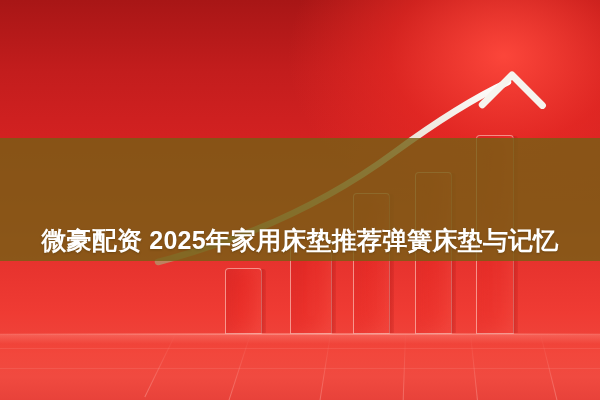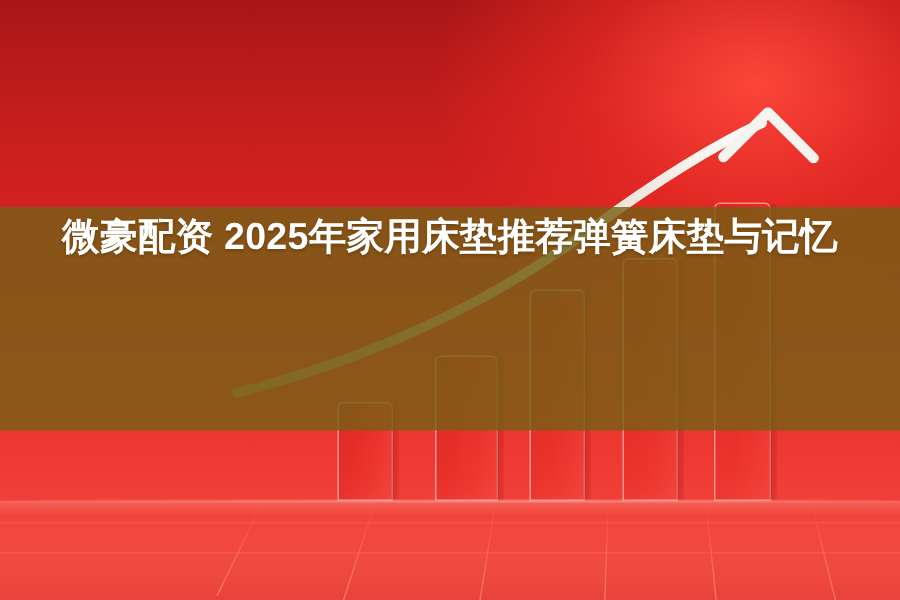--- a/index.html
+++ b/index.html
@@ -109,24 +109,24 @@
     left: 0; top: 0;
     width: 600px; height: 400px;
     pointer-events: none;
   }
 
   
   .band {
     position: absolute;
     left: 0; right: 0;
     top: 138px;
-    height: 149px;
+    height: 123px;
     background: rgba(116,96,20,0.80);
     display: flex;
-    align-items: flex-start;
+    align-items: flex-end;
     justify-content: center;
   }
   .band-inner {
     width: 100%;
     text-align: center;
     padding: 0 14px;
     box-sizing: border-box;
   }
   .title-line {
     color: #ffffff;

